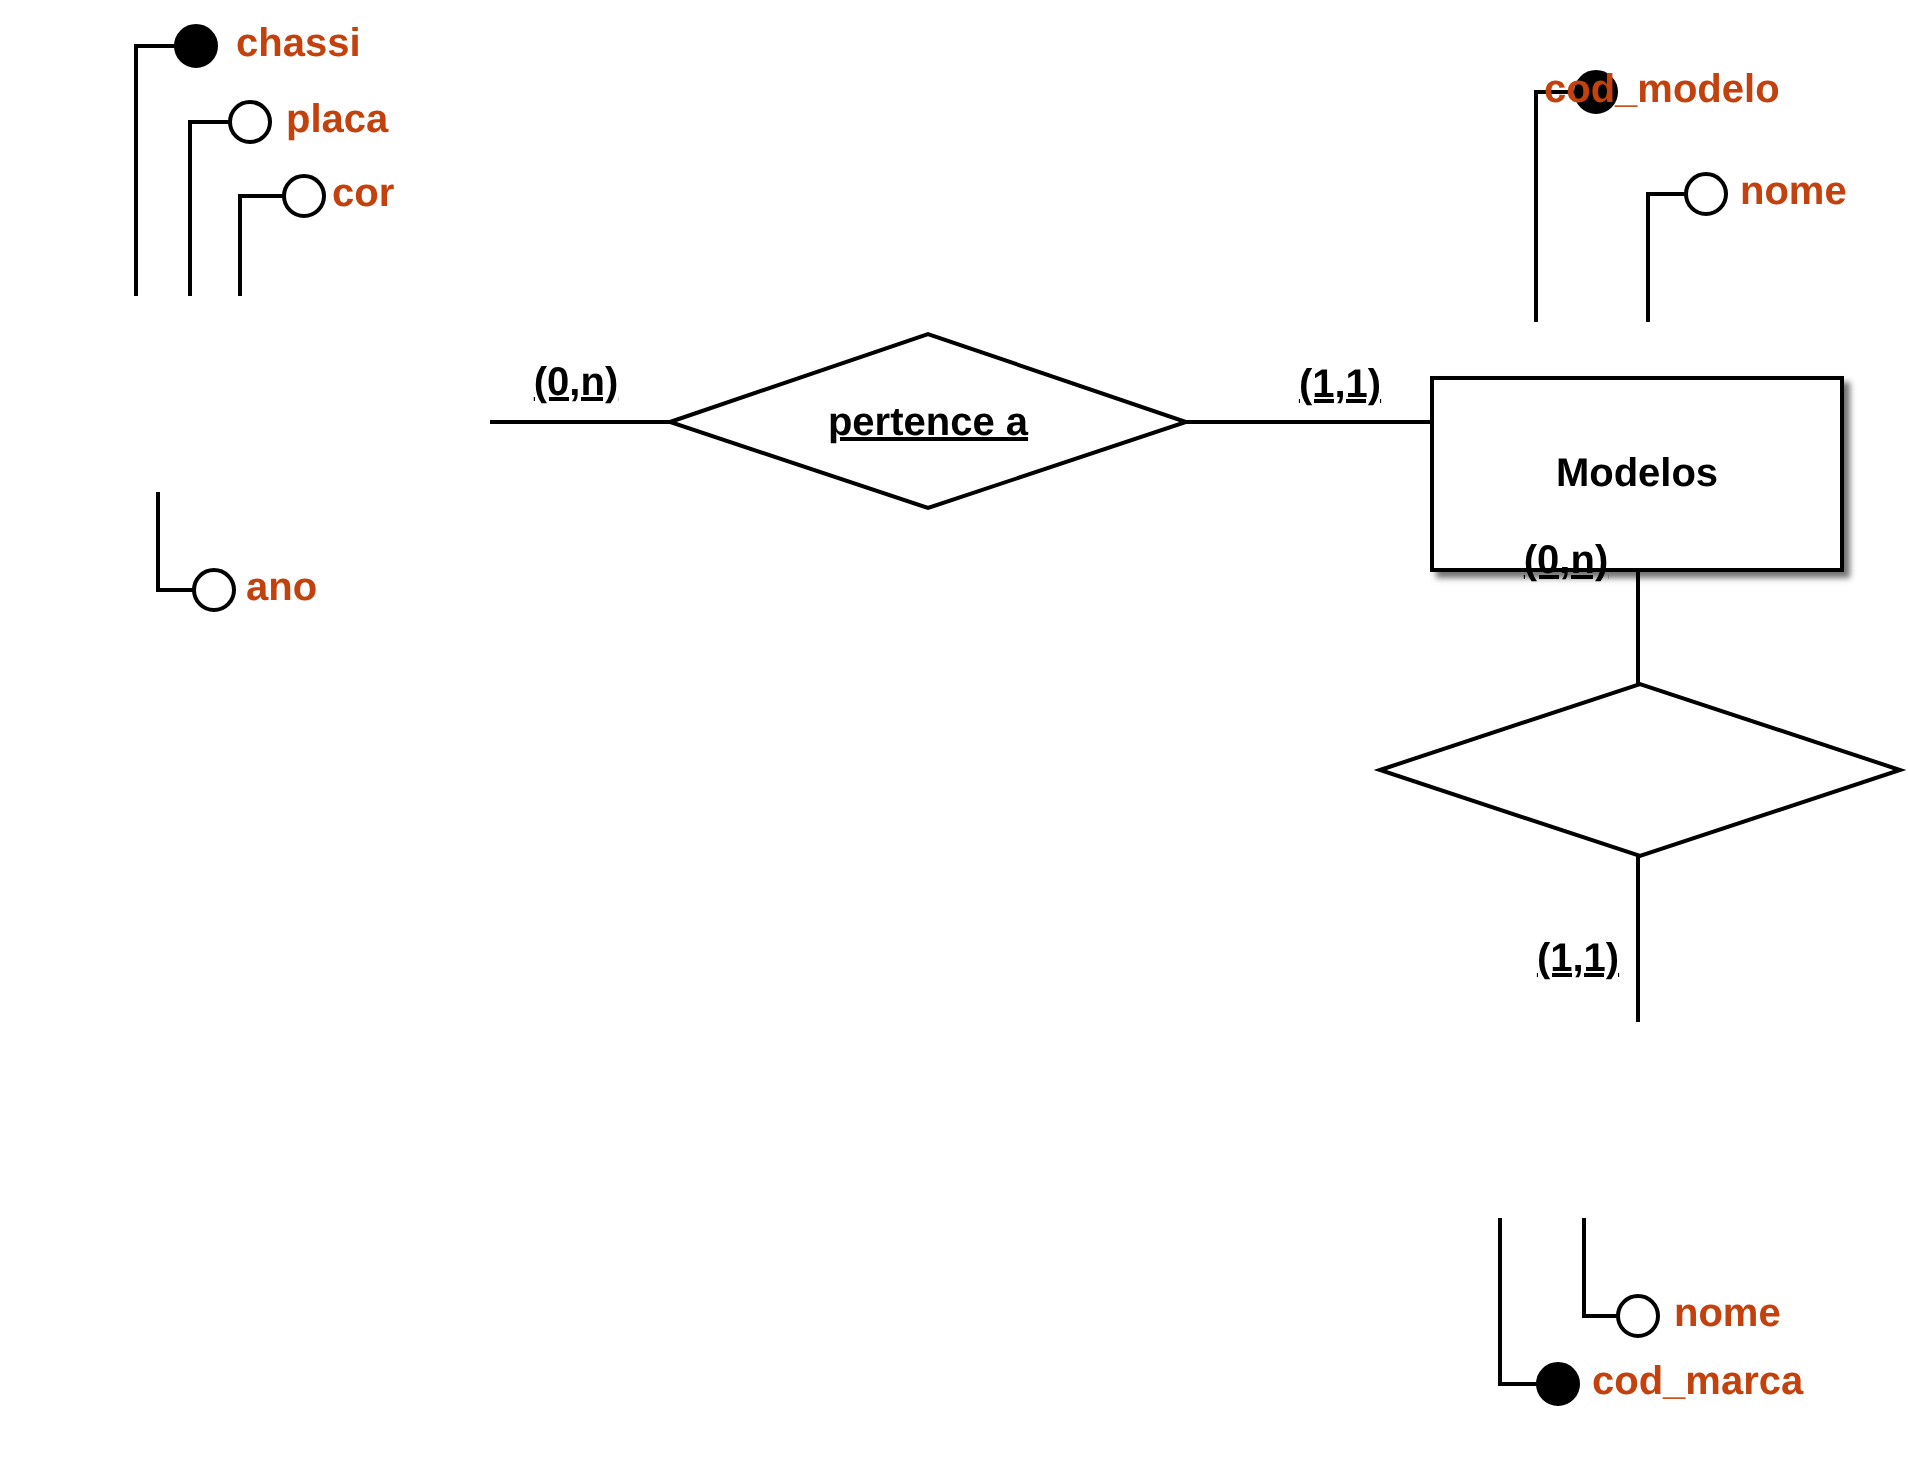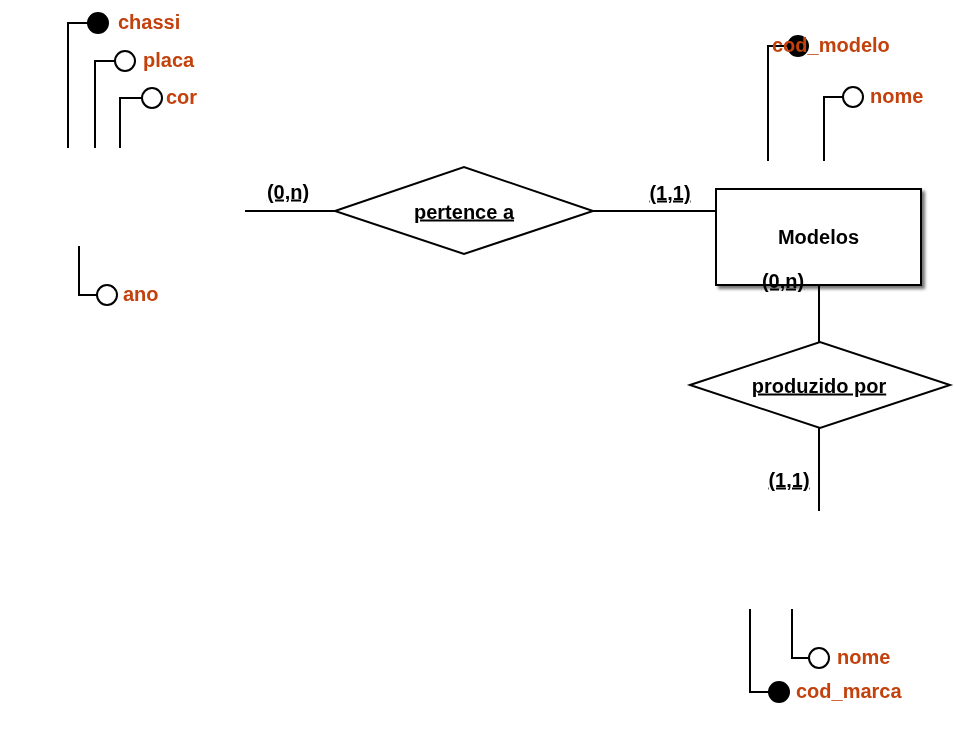--- a/index.html
+++ b/index.html
@@ -118,20 +118,19 @@
   <span class="attr-label" style="left:870px; top:97px;">nome</span>
 
 
   <span class="attr-circle" style="left:808px; top:647px;"></span>
   <span class="attr-label" style="left:837px; top:658px;">nome</span>
 
   <span class="attr-circle key" style="left:768px; top:681px;"></span>
   <span class="attr-label" style="left:796px; top:692px;">cod_marca</span>
 
   <span class="center-label" style="left:464px; top:212px;">pertence a</span>
-  <span class="center-label" style="left:819px; top:386px;">produzido por</span>
 
   <span class="center-label" style="left:288px; top:192px;">(0,n)</span>
   <span class="center-label" style="left:670px; top:193px;">(1,1)</span>
   <span class="center-label" style="left:783px; top:281px;">(0,n)</span>
   <span class="center-label" style="left:789px; top:480px;">(1,1)</span>
 
 </div>
 
 </body></html>

